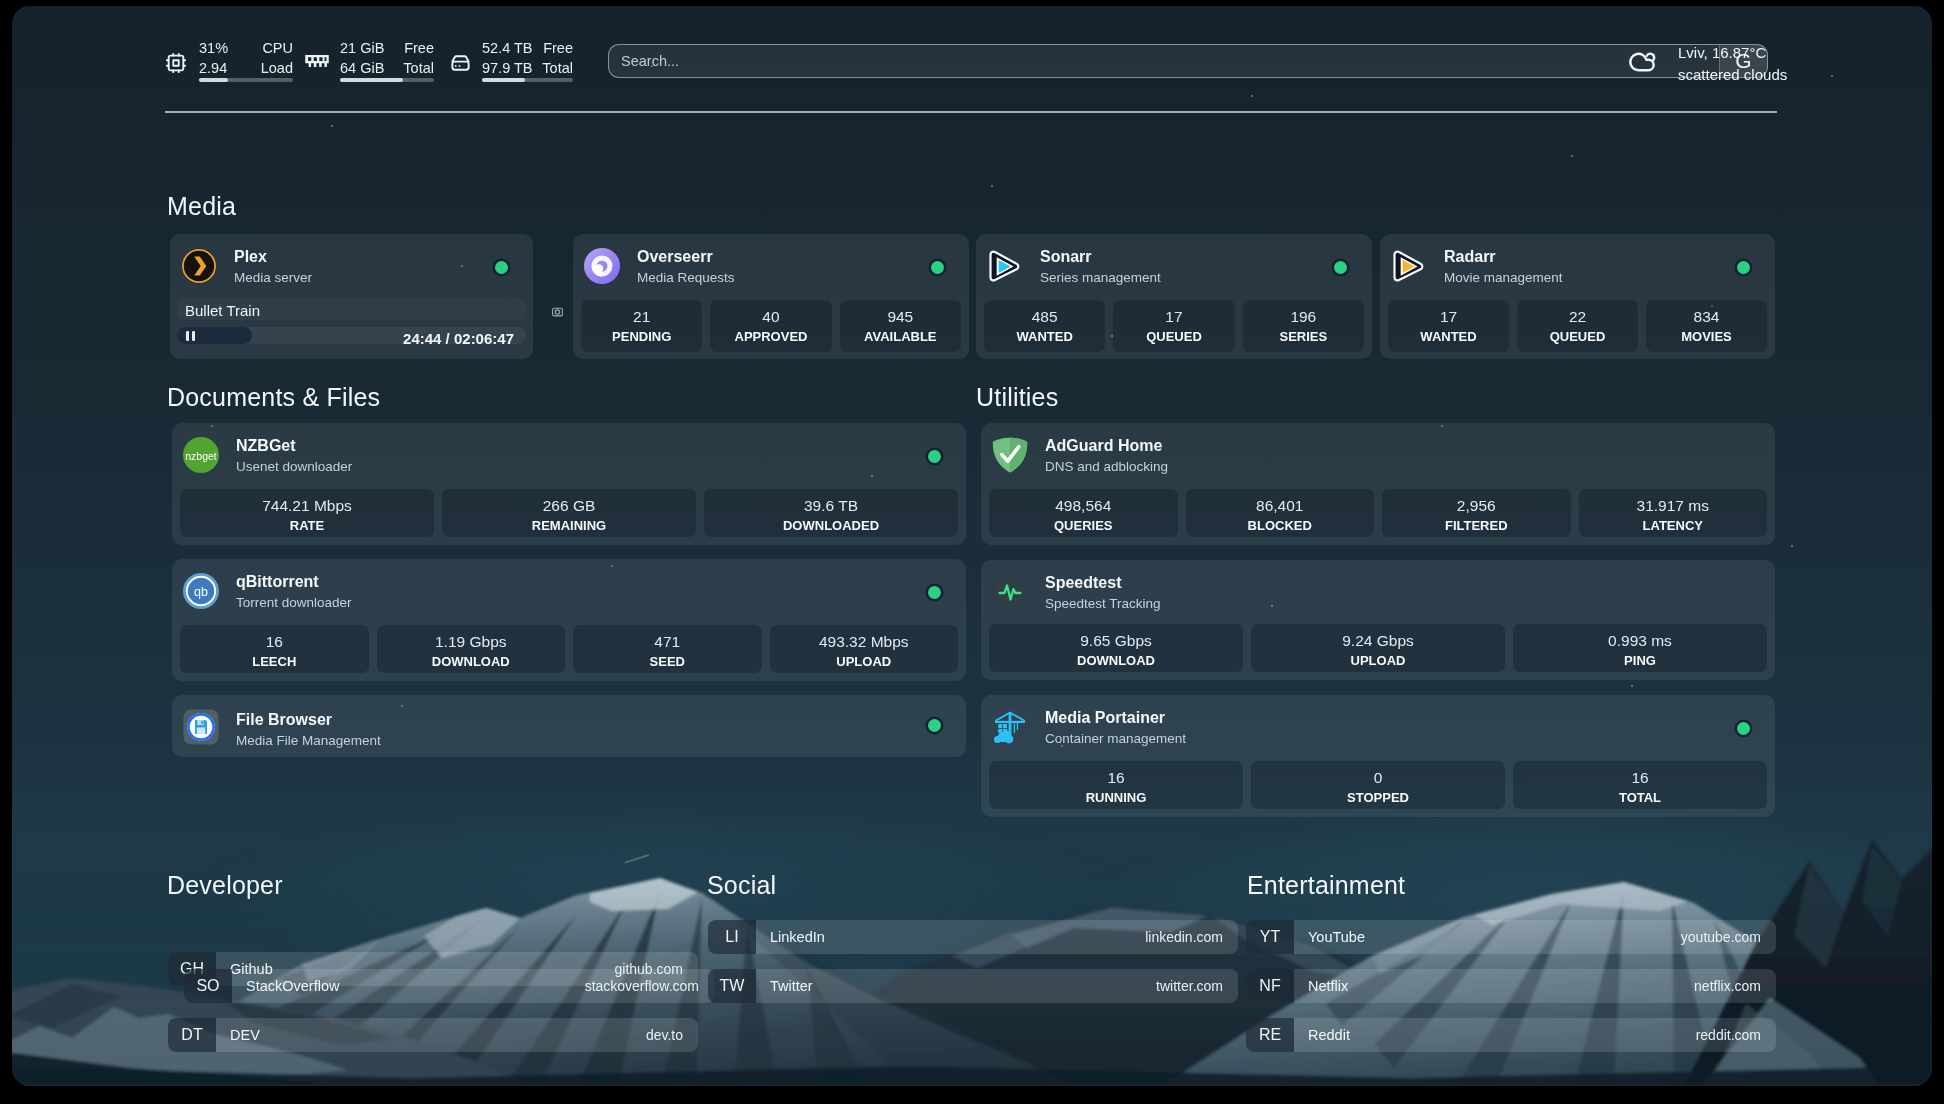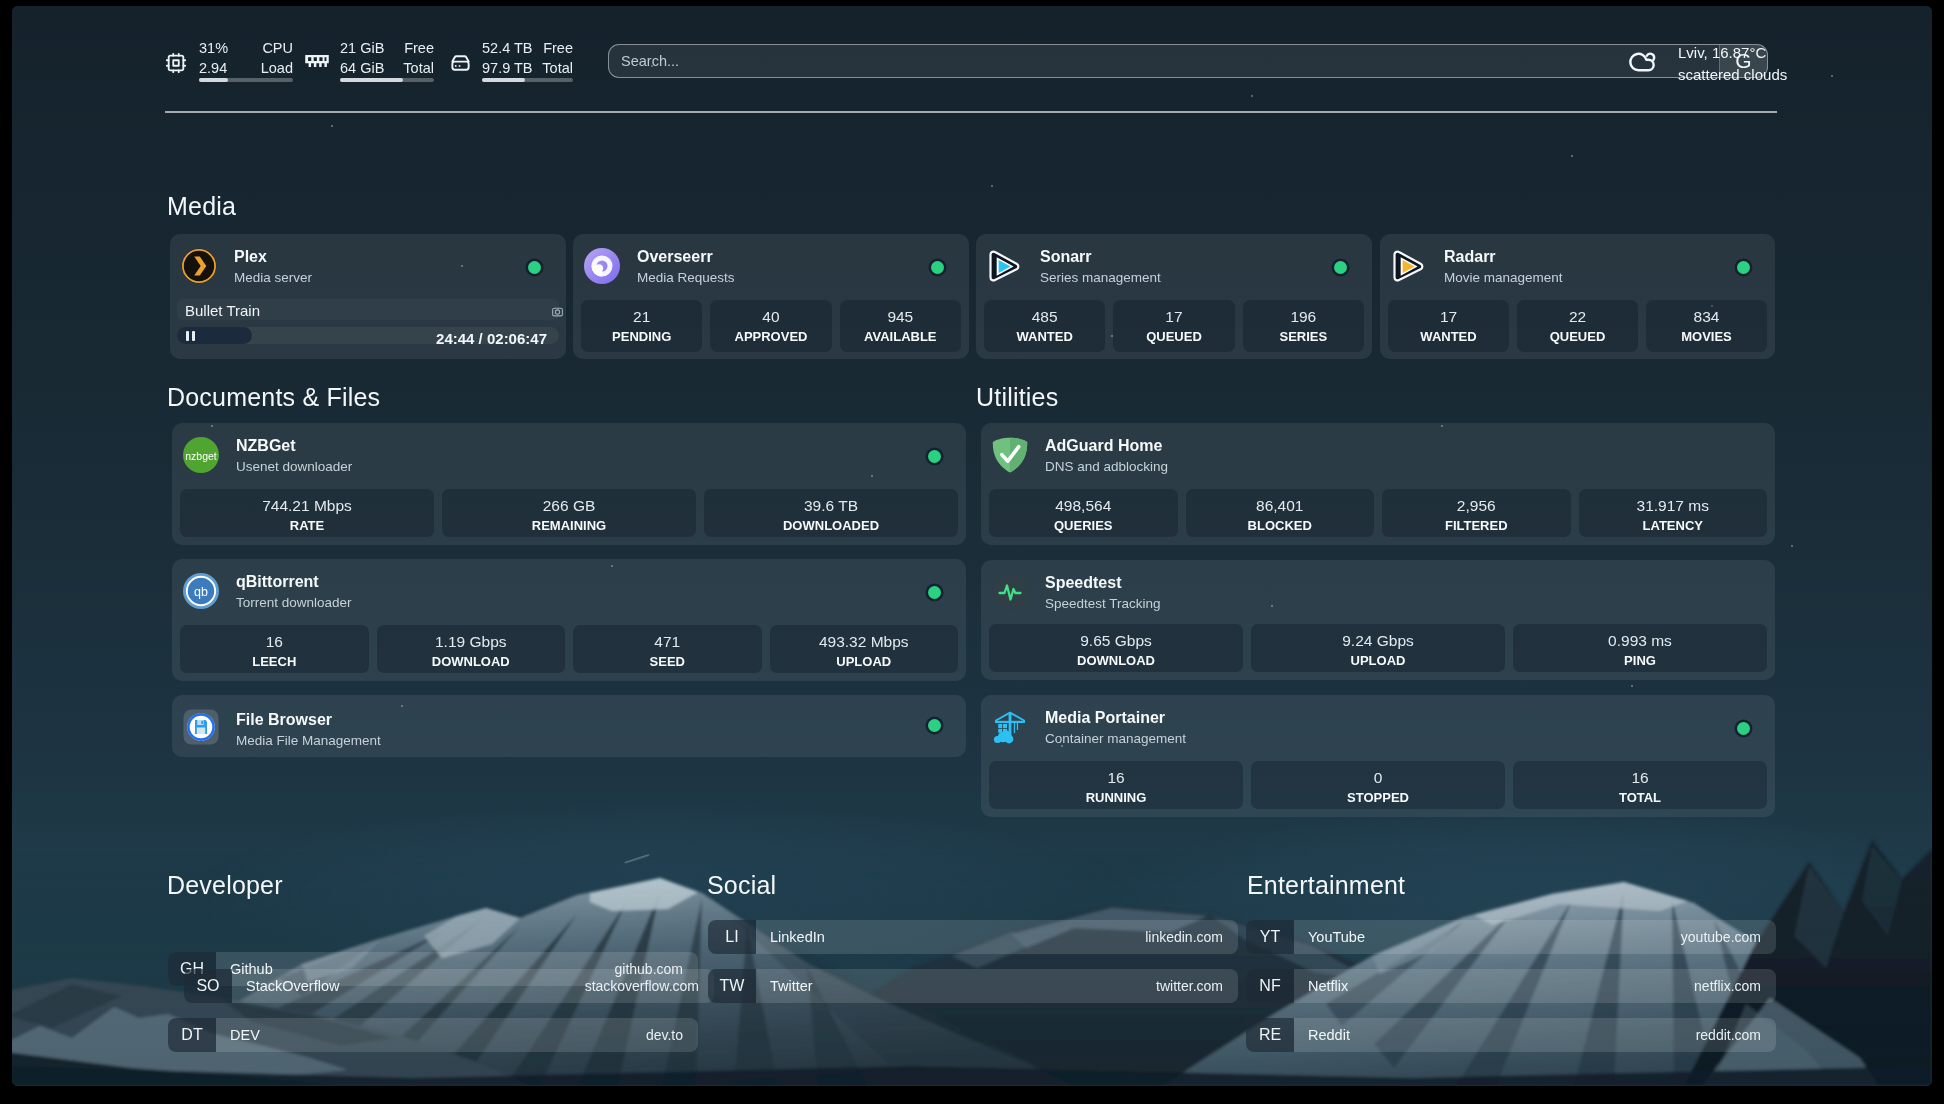--- a/index.html
+++ b/index.html
@@ -1,17 +1,17 @@
 <!DOCTYPE html>
 <html><head>
 <meta charset="utf-8">
 <style>
 html,body{margin:0;padding:0;background:#000;}
 body{width:1944px;height:1104px;position:relative;font-family:"Liberation Sans",sans-serif;overflow:hidden;}
-.screen{position:absolute;left:12px;top:6px;width:1920px;height:1080px;border-radius:6px;overflow:hidden;background:#16242e;}
+.screen{position:absolute;left:12px;top:6px;width:1920px;height:1080px;border-radius:18px;overflow:hidden;background:#16242e;}
 .bg{position:absolute;left:0;top:0;width:1920px;height:1080px;}
 .abs{position:absolute;}
 
 .res{position:absolute;width:94px;color:#e9eef1;font-size:14.5px;line-height:19.5px;}
 .rline{display:flex;justify-content:space-between;}
 .rbar{position:absolute;left:0;top:39px;width:100%;height:4px;border-radius:2px;background:rgba(255,255,255,0.28);}
 .rfill{height:4px;border-radius:2px;background:#d3d9dd;}
 
 .search{position:absolute;left:596px;top:37.5px;width:1160px;height:34px;border:1.3px solid rgba(255,255,255,0.45);border-radius:11px;background:rgba(255,255,255,0.075);box-sizing:border-box;}
 .search .ph{position:absolute;left:12px;top:8.5px;font-size:14.5px;color:#c0cad2;}
@@ -231,21 +231,21 @@
         <path d="M17.5 19H9a7 7 0 1 1 6.71-9h1.79a4.5 4.5 0 1 1 0 9Z"></path>
       </svg>
   <div class="wx" style="left:1666px;top:36px;">
         <div>Lviv, 16.87°C</div>
         <div>scattered clouds</div>
       </div>
   <div class="sep"></div>
 
   <div class="h2" style="left:155px;top:186px;">Media</div>
 
-  <div class="card" style="left:158px;top:228px;width:396px;height:125px;">
+  <div class="card" style="left:158px;top:228px;width:363px;height:125px;">
     <svg class="ic" viewBox="0 0 36 36">
           <circle cx="18" cy="18" r="17.2" fill="#15110c"></circle>
           <circle cx="18" cy="18" r="16.1" fill="none" stroke="#e8a12b" stroke-width="1.8"></circle>
           <path d="M13.2 8.5 h5.6 L25.3 18 L18.8 27.5 h-5.6 L19.7 18 Z" fill="#eba12a"></path>
         </svg>
     <div class="t">Plex</div>
         <div class="s">Media server</div>
         <div class="dot"></div>
     <div class="abs" style="left:7px;top:65px;right:7px;height:21px;background:rgba(255,255,255,0.03);border-radius:6px;"></div>
     <div class="abs" style="left:15px;top:68px;font-size:15px;color:#f0f4f7;">Bullet Train</div>

